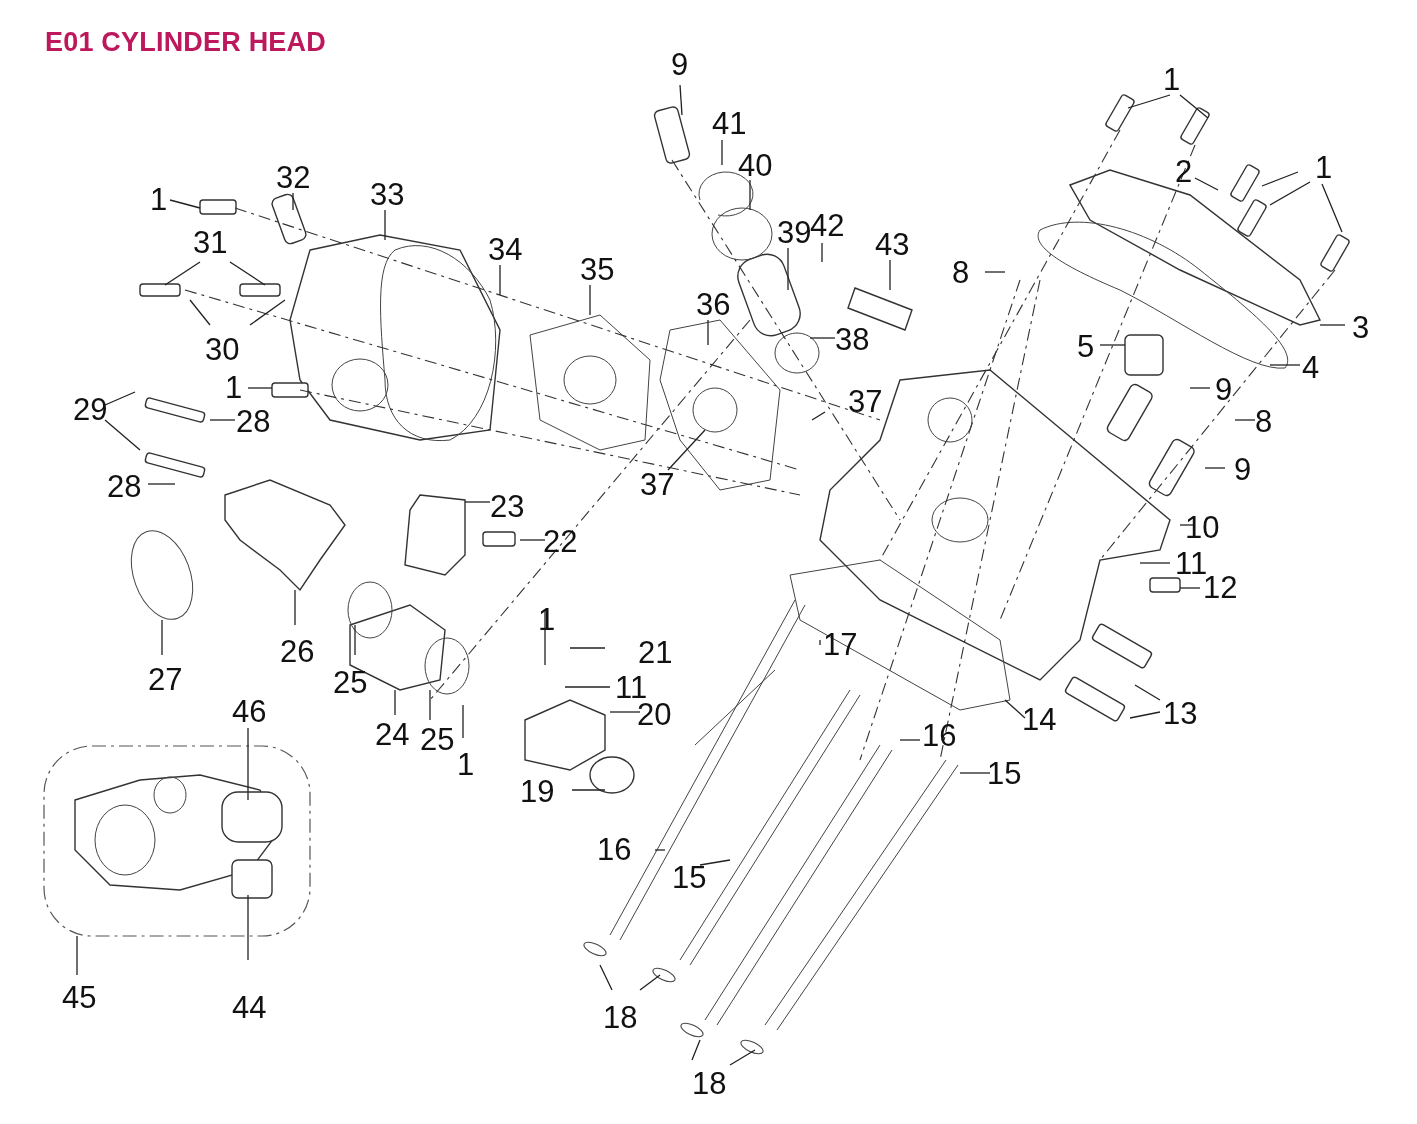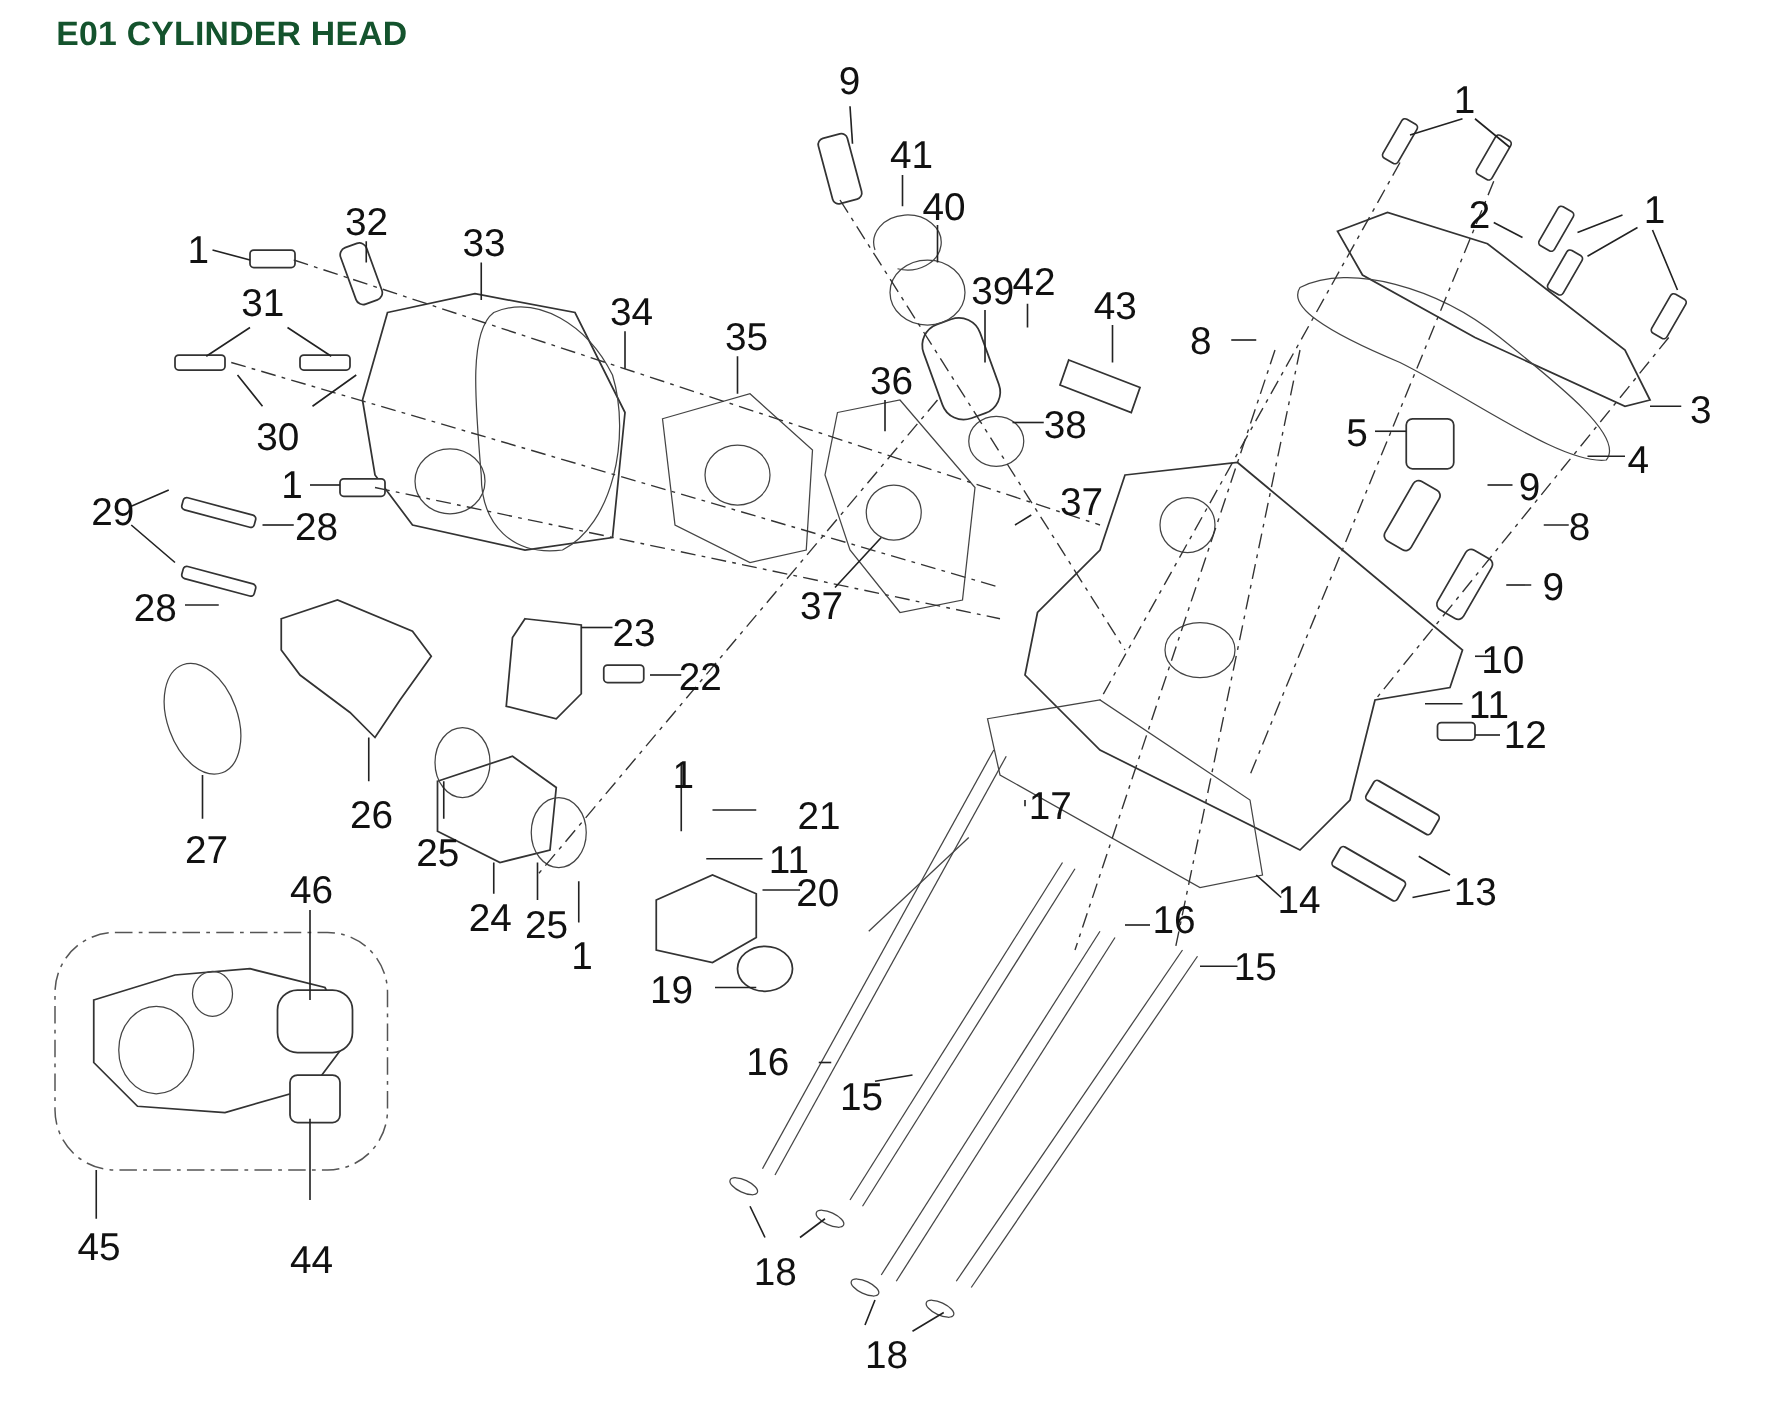--- a/index.html
+++ b/index.html
@@ -1,17 +1,17 @@
 <!DOCTYPE html>
 <html><head>
 <meta charset="utf-8">
 <style>
   html, body { margin: 0; padding: 0; background: #ffffff; }
   body { width: 1417px; height: 1124px; position: relative; overflow: hidden; font-family: "Liberation Sans", sans-serif; }
-  .title { position: absolute; left: 45px; top: 12px; font-size: 27px; font-weight: bold; color: #14532d; letter-spacing: 0.2px; }
+  .title { position: absolute; left: 45px; top: 27px; font-size: 27px; font-weight: bold; color: #be185d; letter-spacing: 0.2px; }
   svg#diagram { position: absolute; left: 0; top: 0; }
   .callout { font-family: "Liberation Sans", sans-serif; font-size: 31px; fill: #111; }
   .leader { stroke: #222; stroke-width: 1.3; fill: none; }
   .part { stroke: #333; stroke-width: 1.4; fill: #fff; }
   .part-thin { stroke: #444; stroke-width: 1; fill: none; }
   .dash { stroke: #333; stroke-width: 1.1; fill: none; stroke-dasharray: 12 5 3 5; }
   .group-box { stroke: #555; stroke-width: 1.2; fill: none; stroke-dasharray: 14 5 3 5; }
 </style>
 </head>
 <body>

